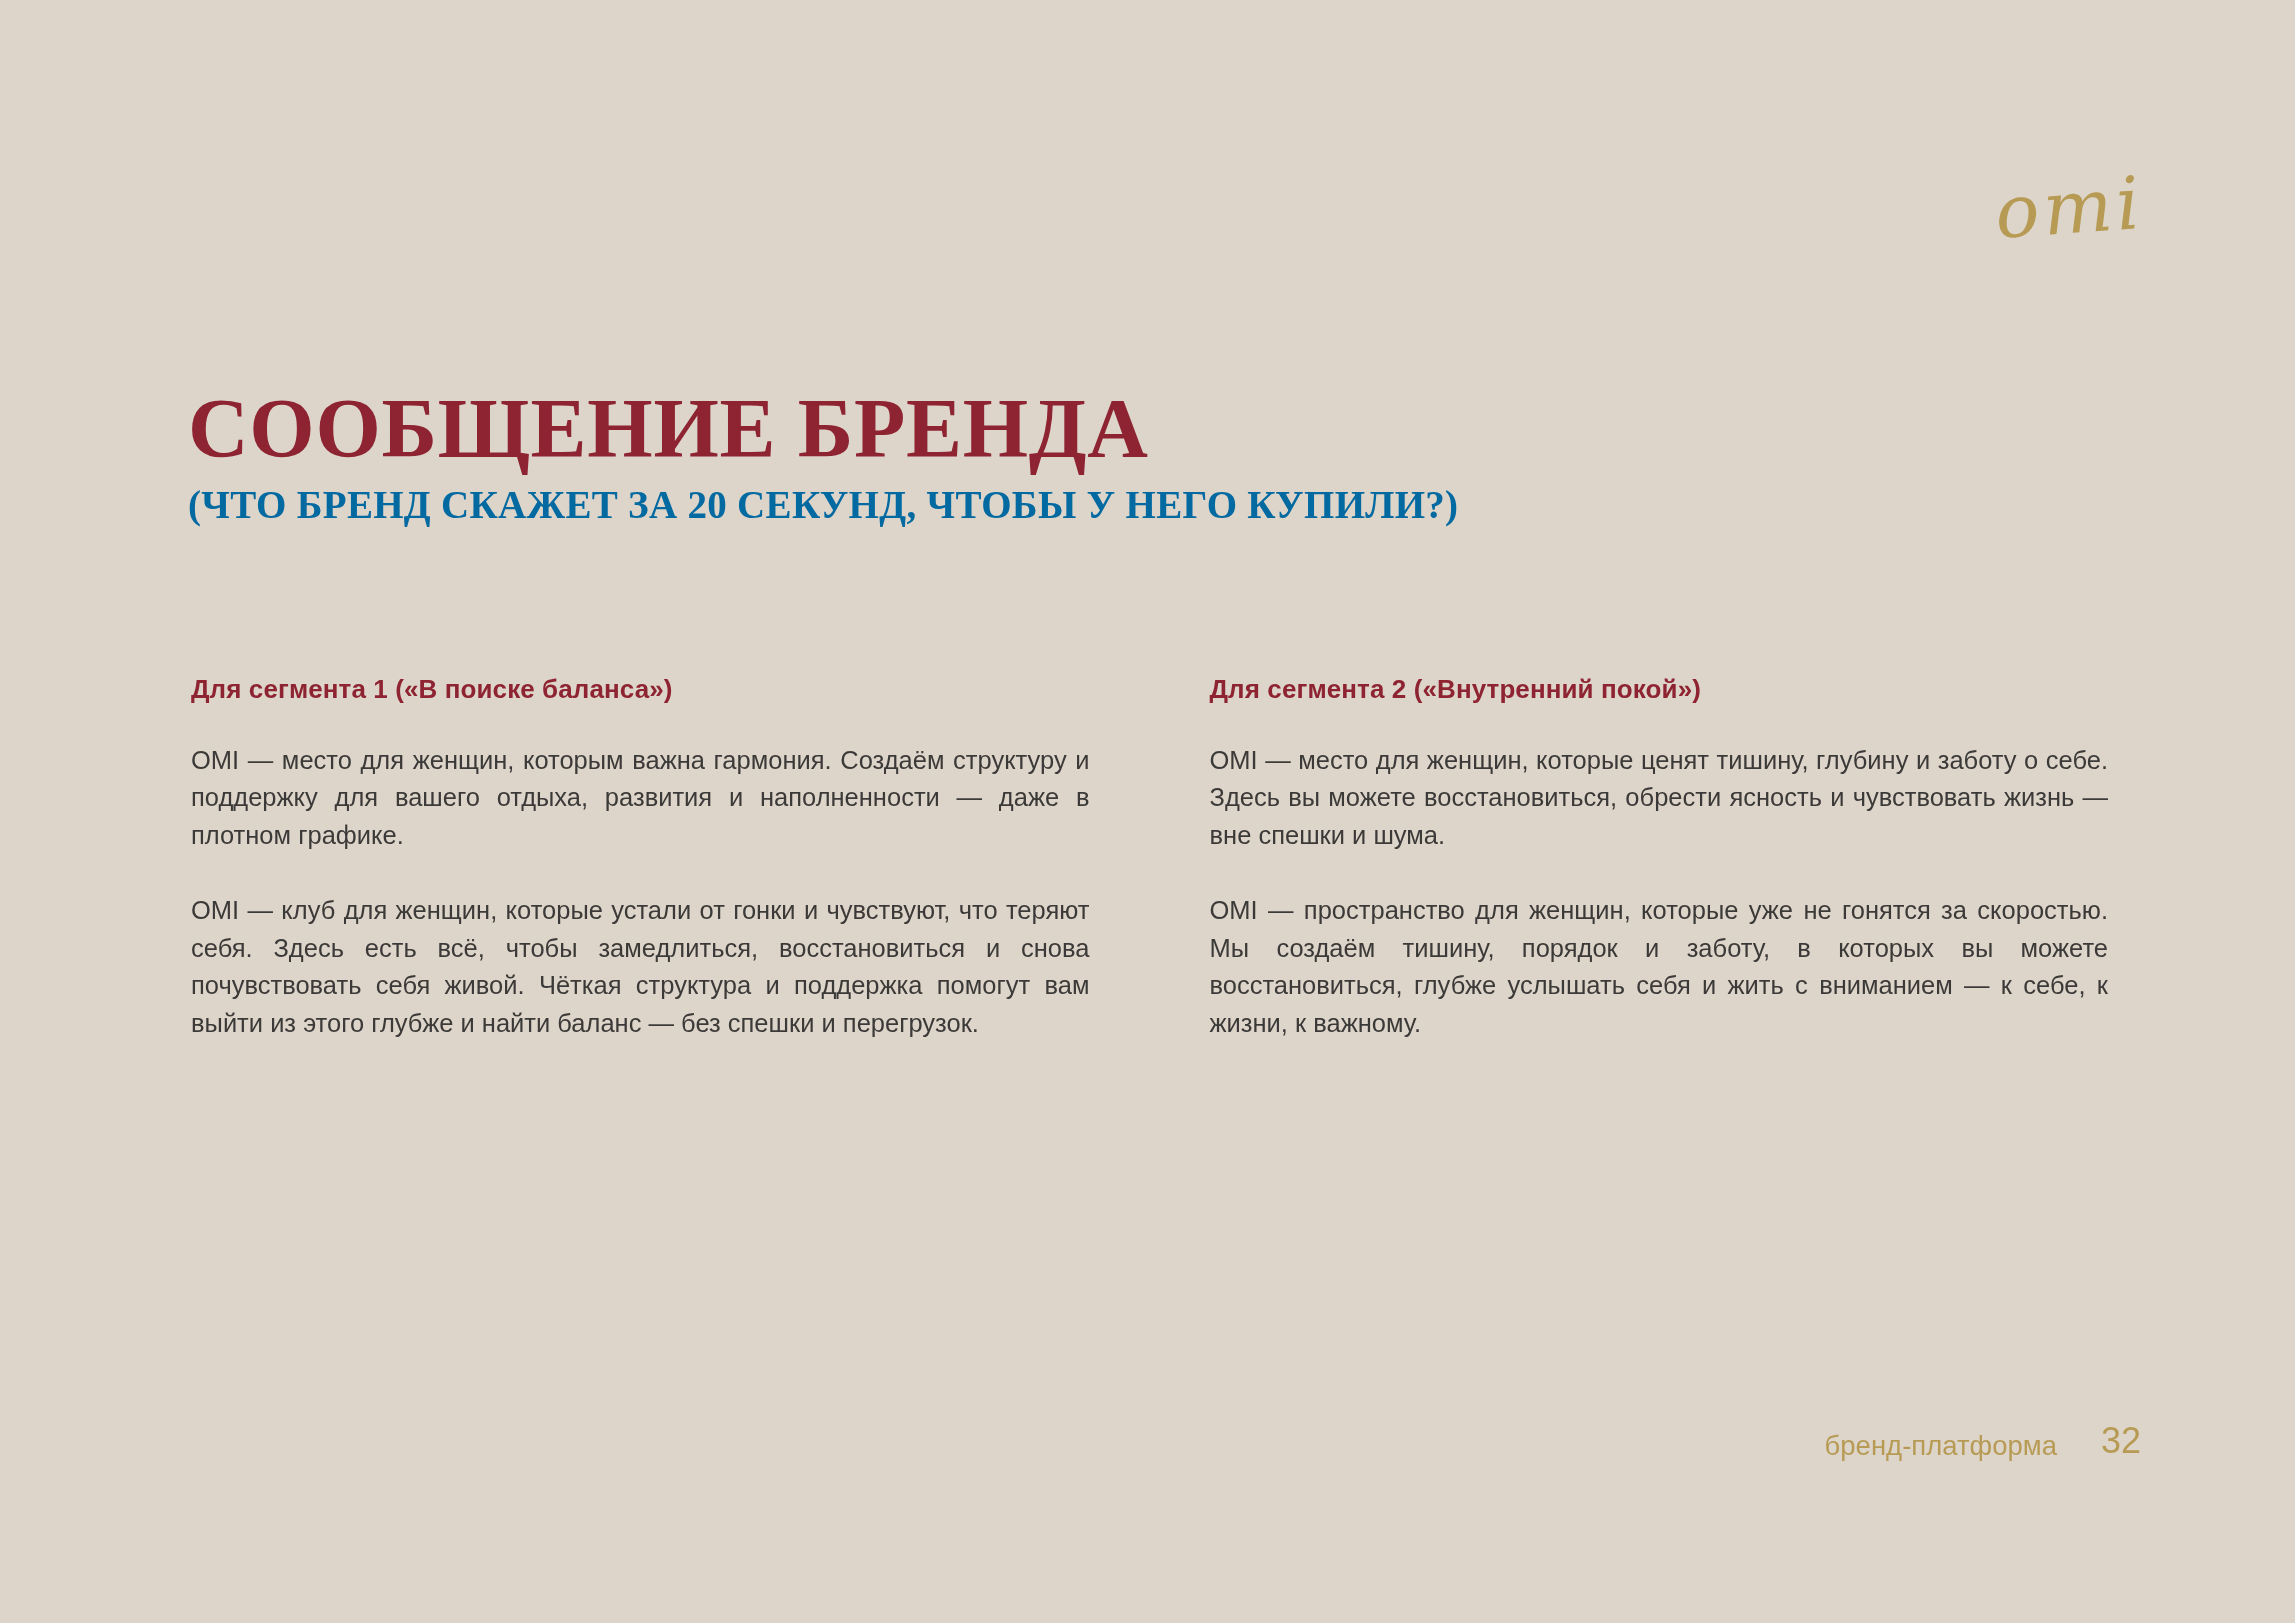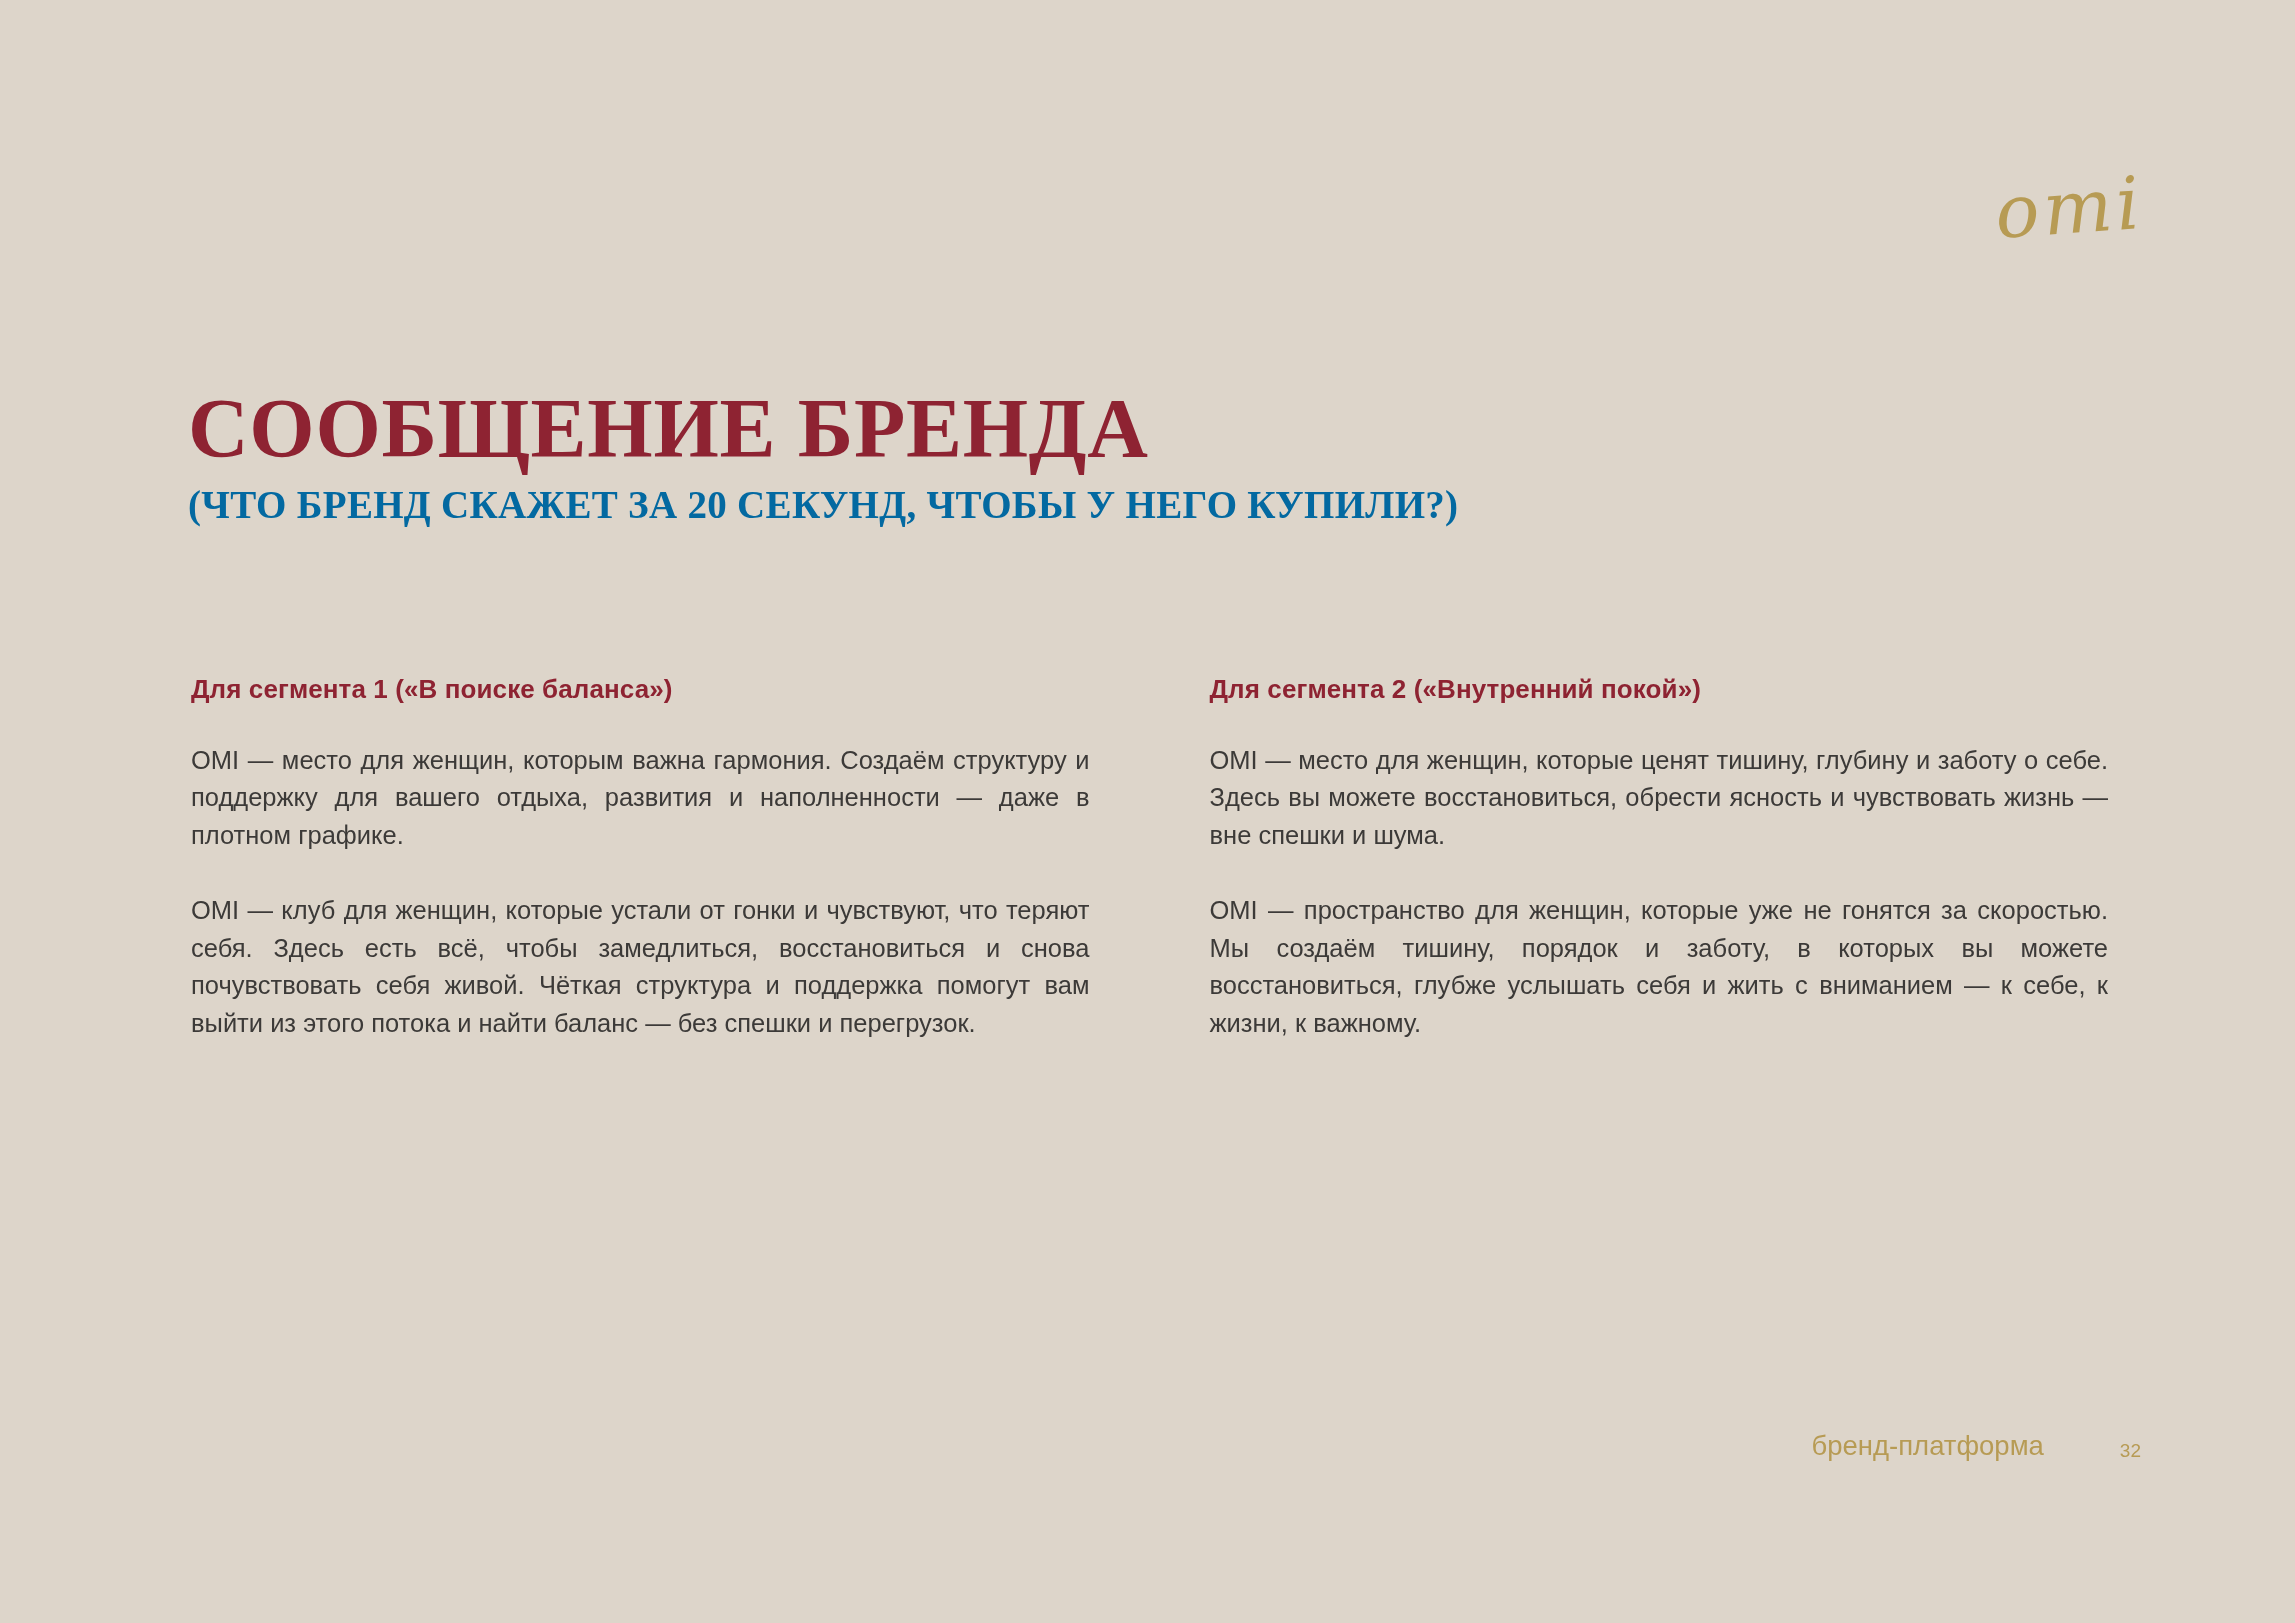--- a/index.html
+++ b/index.html
@@ -100,42 +100,41 @@
     right: 154px;
     bottom: 161px;
     display: flex;
     align-items: flex-end;
     gap: 44px;
     color: #b79b54;
     font-family: "Liberation Sans", sans-serif;
     font-size: 27.5px;
   }
   .footer .page-num {
-    font-size: 19px;
-    margin-left: 32px;
+    font-size: 36px;
   }
 </style>
 </head>
 <body>
 
 <div class="slide">
 
   <div class="logo">omi</div>
 
   <div class="title-block">
     <h1 class="title-main">СООБЩЕНИЕ БРЕНДА</h1>
     <h2 class="title-sub">(ЧТО БРЕНД СКАЖЕТ ЗА 20 СЕКУНД, ЧТОБЫ У НЕГО КУПИЛИ?)</h2>
   </div>
 
   <div class="columns">
 
     <div class="column">
       <div class="col-heading">Для сегмента 1  («В поиске баланса»)</div>
       <p class="para">OMI — место  для женщин, которым важна гармония. Создаём структуру и поддержку для вашего отдыха, развития и наполненности — даже в плотном графике.</p>
-      <p class="para">OMI — клуб для женщин, которые устали от гонки и чувствуют, что теряют себя. Здесь есть всё, чтобы замедлиться, восстановиться и снова почувствовать себя живой. Чёткая структура и поддержка помогут вам выйти из этого потока и найти баланс — без спешки и перегрузок.</p>
+      <p class="para">OMI — клуб для женщин, которые устали от гонки и чувствуют, что теряют себя. Здесь есть всё, чтобы замедлиться, восстановиться и снова почувствовать себя живой. Чёткая структура и поддержка помогут вам выйти из этого глубже и найти баланс — без спешки и перегрузок.</p>
     </div>
 
     <div class="column">
       <div class="col-heading">Для сегмента 2 («Внутренний покой»)</div>
       <p class="para">OMI — место для женщин, которые ценят тишину, глубину и заботу о себе. Здесь вы можете восстановиться, обрести ясность и чувствовать жизнь — вне спешки и шума.</p>
       <p class="para">OMI — пространство для женщин, которые уже не гонятся за  скоростью.  Мы  создаём  тишину,  порядок  и  заботу, в  которых  вы  можете  восстановиться,  глубже  услышать себя и жить с вниманием — к себе, к жизни, к важному.</p>
     </div>
 
   </div>
 

